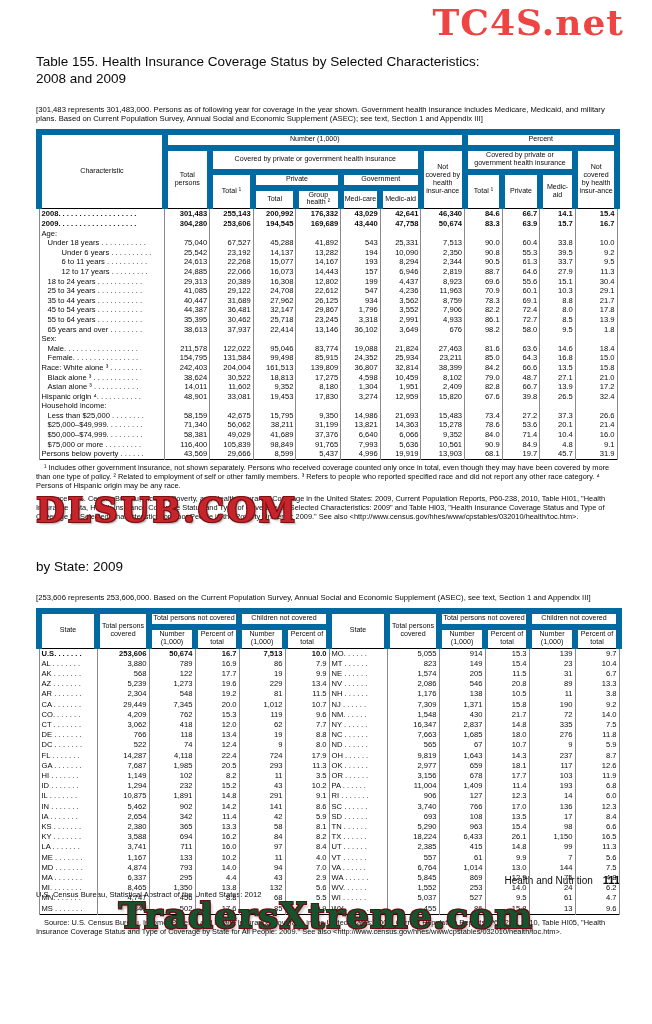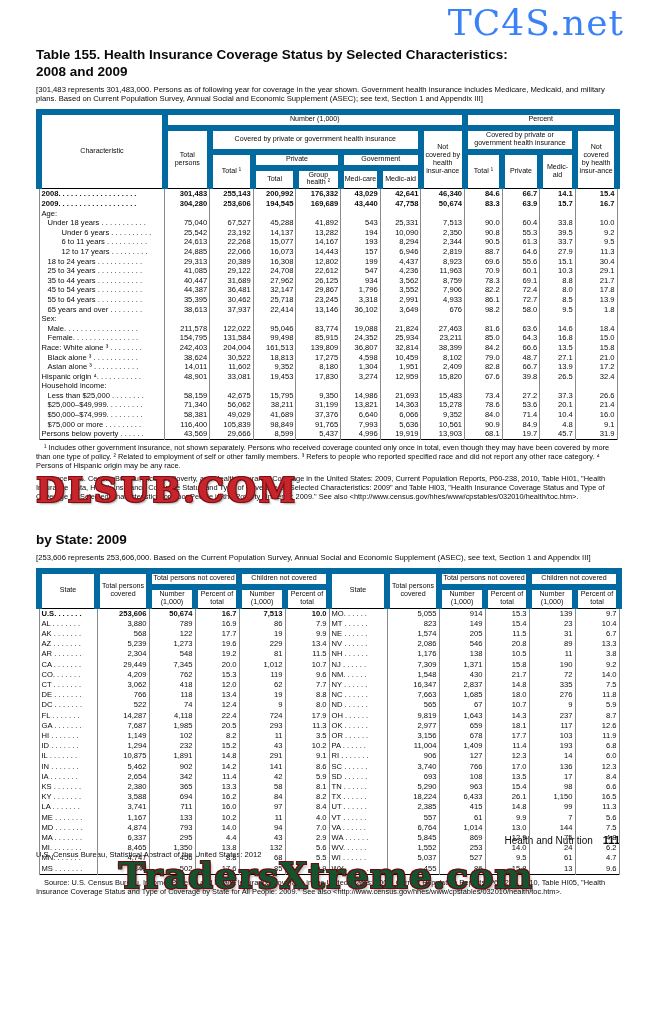--- a/index.html
+++ b/index.html
@@ -1,31 +1,31 @@
 <!DOCTYPE html>
 <html><head>
 <meta charset="utf-8">
 <style>
   * { margin:0; padding:0; box-sizing:border-box; }
   html,body { width:652px; height:1024px; background:#ffffff; }
   body { font-family:"Liberation Sans", sans-serif; color:#0a0a0a; position:relative; overflow:hidden; }
   .page { padding:4px 32px 0 36px; position:relative; }
 
   
-  .wm-top { font-family:"DejaVu Serif", serif; font-weight:normal; font-size:36px; line-height:1.05;
-            color:#3b82f6; text-align:right; letter-spacing:1px; margin-right:-4px; }
+  .wm-top { font-family:"DejaVu Serif", serif; font-weight:bold; font-size:36px; line-height:1.05;
+            color:#ef4444; text-align:right; letter-spacing:1px; margin-right:-4px; }
   .wm-mid { position:relative; z-index:6; text-align:left; font-family:"DejaVu Serif", serif;
             font-weight:bold; font-size:33px; letter-spacing:3px; color:#c8242b; margin:-30px 0 0 0;
             text-shadow:1px 1px 0 #7d1014, -1px -1px 0 #7d1014, 1px -1px 0 #7d1014, -1px 1px 0 #7d1014, 2px 2px 2px rgba(0,0,0,0.35); }
   .wm-bottom { position:absolute; left:0; bottom:0; width:100%; z-index:6; text-align:center;
             font-family:"DejaVu Serif", serif; font-weight:bold; font-size:36px; color:#14532d; letter-spacing:1px;
             text-shadow:1px 1px 0 #6e0a10, -1px -1px 0 #6e0a10, 1px -1px 0 #6e0a10, -1px 1px 0 #6e0a10, 2px 3px 3px rgba(0,0,0,0.30); }
 
-  .title { font-size:13.5px; font-weight:bold; line-height:1.25; margin-top:5px; }
-  .note  { font-size:7.7px; line-height:1.25; margin-top:4px; }
+  .title { font-size:13.5px; font-weight:normal; line-height:1.25; margin-top:12px; }
+  .note  { font-size:7.7px; line-height:1.25; margin-top:17px; }
   .fnote { font-size:7.4px; line-height:1.25; margin-top:3px; text-indent:8px; }
 
   table.tbl { width:100%; border-collapse:collapse; table-layout:fixed; margin-top:5px;
               border:1px solid #000; }
   .tbl th { font-size:7.1px; font-weight:normal; line-height:1.12; text-align:center; vertical-align:middle;
             padding:1px 1px; border:6px solid #0369a1; }
   .tbl thead tr:last-child th, .tbl thead th[rowspan] { border-bottom:1px solid #000; }
   .tbl td { font-size:7.6px; line-height:9.6px; padding:0 2px 0 2px; border-left:1px solid #8a8a8a;
             border-right:1px solid #8a8a8a; white-space:nowrap; overflow:hidden; }
   .tbl td.num { text-align:right; }

